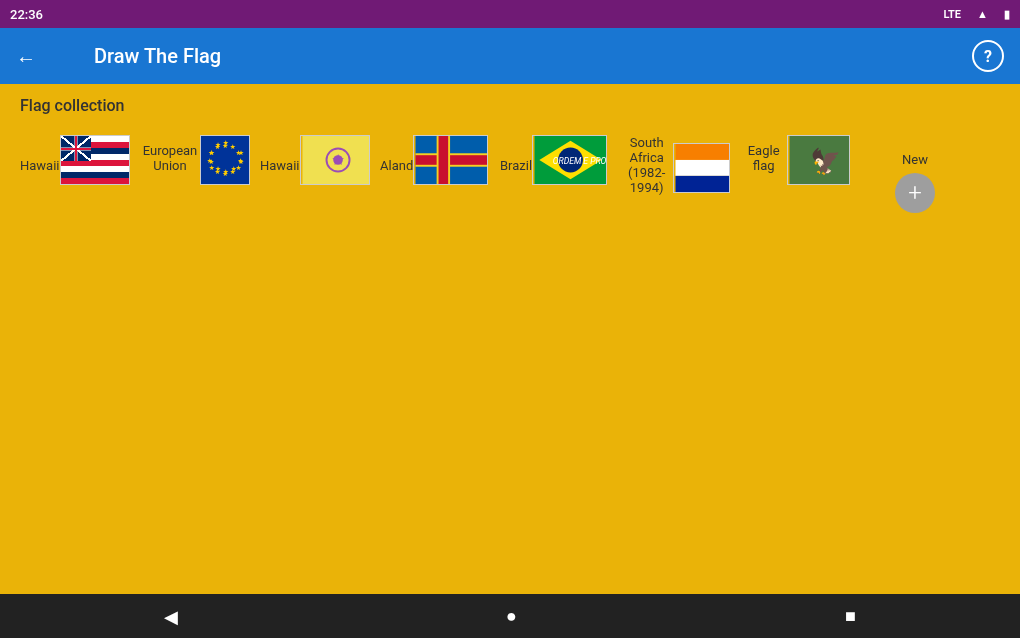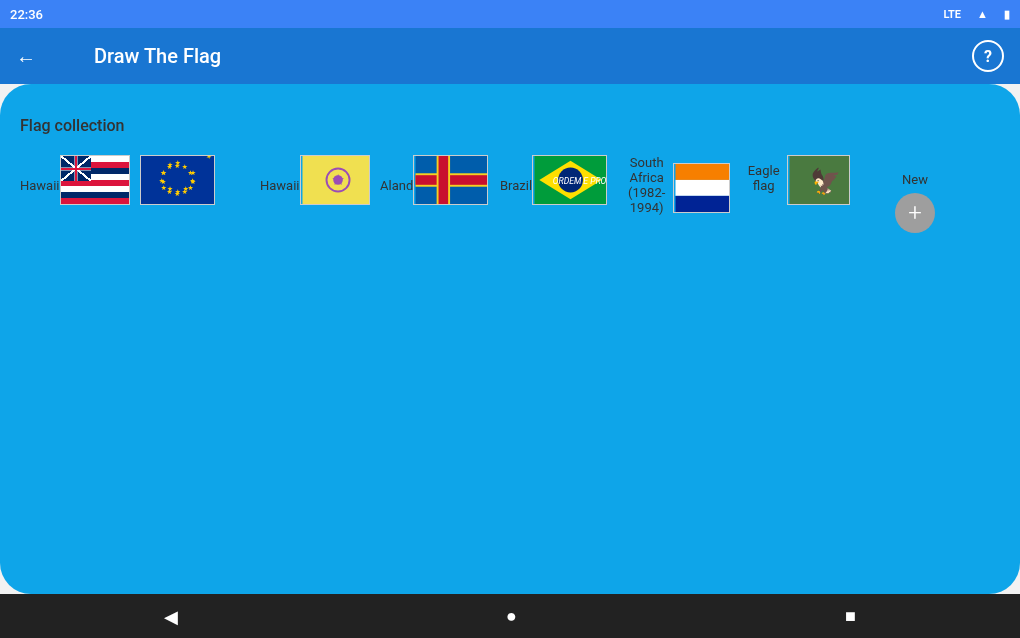--- a/index.html
+++ b/index.html
@@ -2,21 +2,21 @@
 <html><head>
   <meta charset="utf-8">
   <style>
     * { margin: 0; padding: 0; box-sizing: border-box; }
     body { width: 1020px; height: 638px; background: #f2f2f2; font-family: 'Roboto', Arial, sans-serif; overflow: hidden; }
 
     
     .status-bar {
       width: 100%;
       height: 28px;
-      background: #3b82f6;
+      background: #701a75;
       display: flex;
       align-items: center;
       justify-content: space-between;
       padding: 12px 10px;
     }
     .status-time { color: white; font-size: 13px; font-weight: 500; }
     .status-icons { display: flex; align-items: center; gap: 16px; color: white; font-size: 11px; font-weight: 600; }
 
     
     .app-bar {
@@ -34,25 +34,24 @@
     .app-bar-help {
       width: 32px; height: 32px; border-radius: 50%;
       border: 2px solid white;
       color: white;
       display: flex; align-items: center; justify-content: center;
       font-size: 16px; font-weight: 700; cursor: pointer;
     }
 
     
     .main-content {
-      background: #0ea5e9;
-      padding: 32px 20px;
+      background: #eab308;
+      padding: 12px 20px;
       height: calc(638px - 28px - 56px - 44px);
       overflow-y: auto;
-      border-radius: 31px;
     }
 
     .section-title {
       font-size: 16px;
       font-weight: 500;
       color: #333;
       margin-bottom: 20px;
     }
 
     
@@ -186,20 +185,21 @@
               <div class="vbar"></div>
               <div class="hbar-red"></div>
               <div class="vbar-red"></div>
             </div>
           </div>
         </div>
       </div>
     </div>
 
     <div class="flag-item">
+      <div class="flag-name">European Union</div>
       <div class="flag-img eu-flag">
         <svg width="75" height="50" viewBox="0 0 75 50">
           <rect width="75" height="50" fill="#003399"></rect>
 
           <g fill="#ffcc00" transform="translate(37.5,25)">
             <text x="-3" y="-16" font-size="7">★</text>
             <text x="5.5" y="-13.5" font-size="7" transform="rotate(30,0,0)" style="transform-origin:center">★</text>
             <text x="13" y="-5" font-size="7">★</text>
             <text x="13" y="4" font-size="7">★</text>
             <text x="5.5" y="11.5" font-size="7">★</text>

